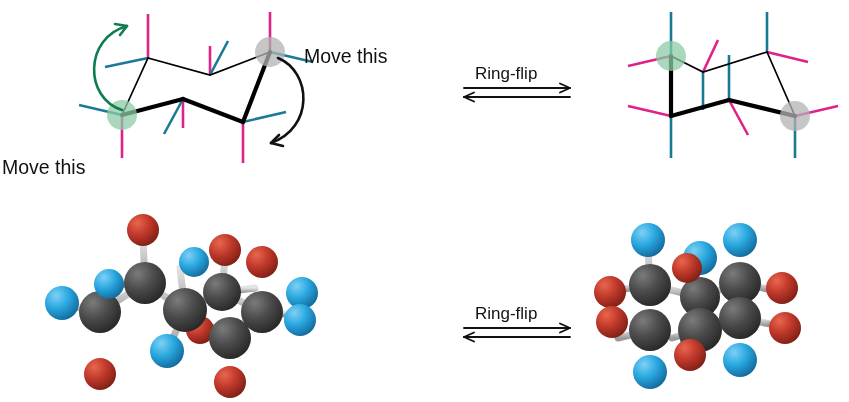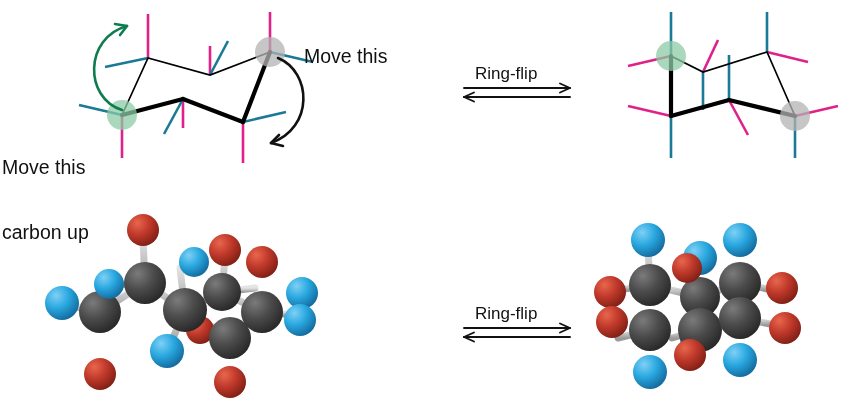--- a/index.html
+++ b/index.html
@@ -224,20 +224,19 @@
       <circle cx="690" cy="355" r="16" fill="url(#gR)"></circle>
     </g>
   </svg>
 
   <div class="lbl lbl-move" style="left:304px;top:2px;">
     <div>Move this</div>
   </div>
 
   <div class="lbl lbl-move" style="left:2px;top:113px;">
     <div>Move this</div>
-    <div>carbon up</div>
   </div>
 
   <div class="lbl lbl-flip" style="left:475px;top:64px;">Ring-flip</div>
 
   <div class="lbl lbl-flip" style="left:475px;top:304px;">Ring-flip</div>
 
 </div>
 
 </body></html>

